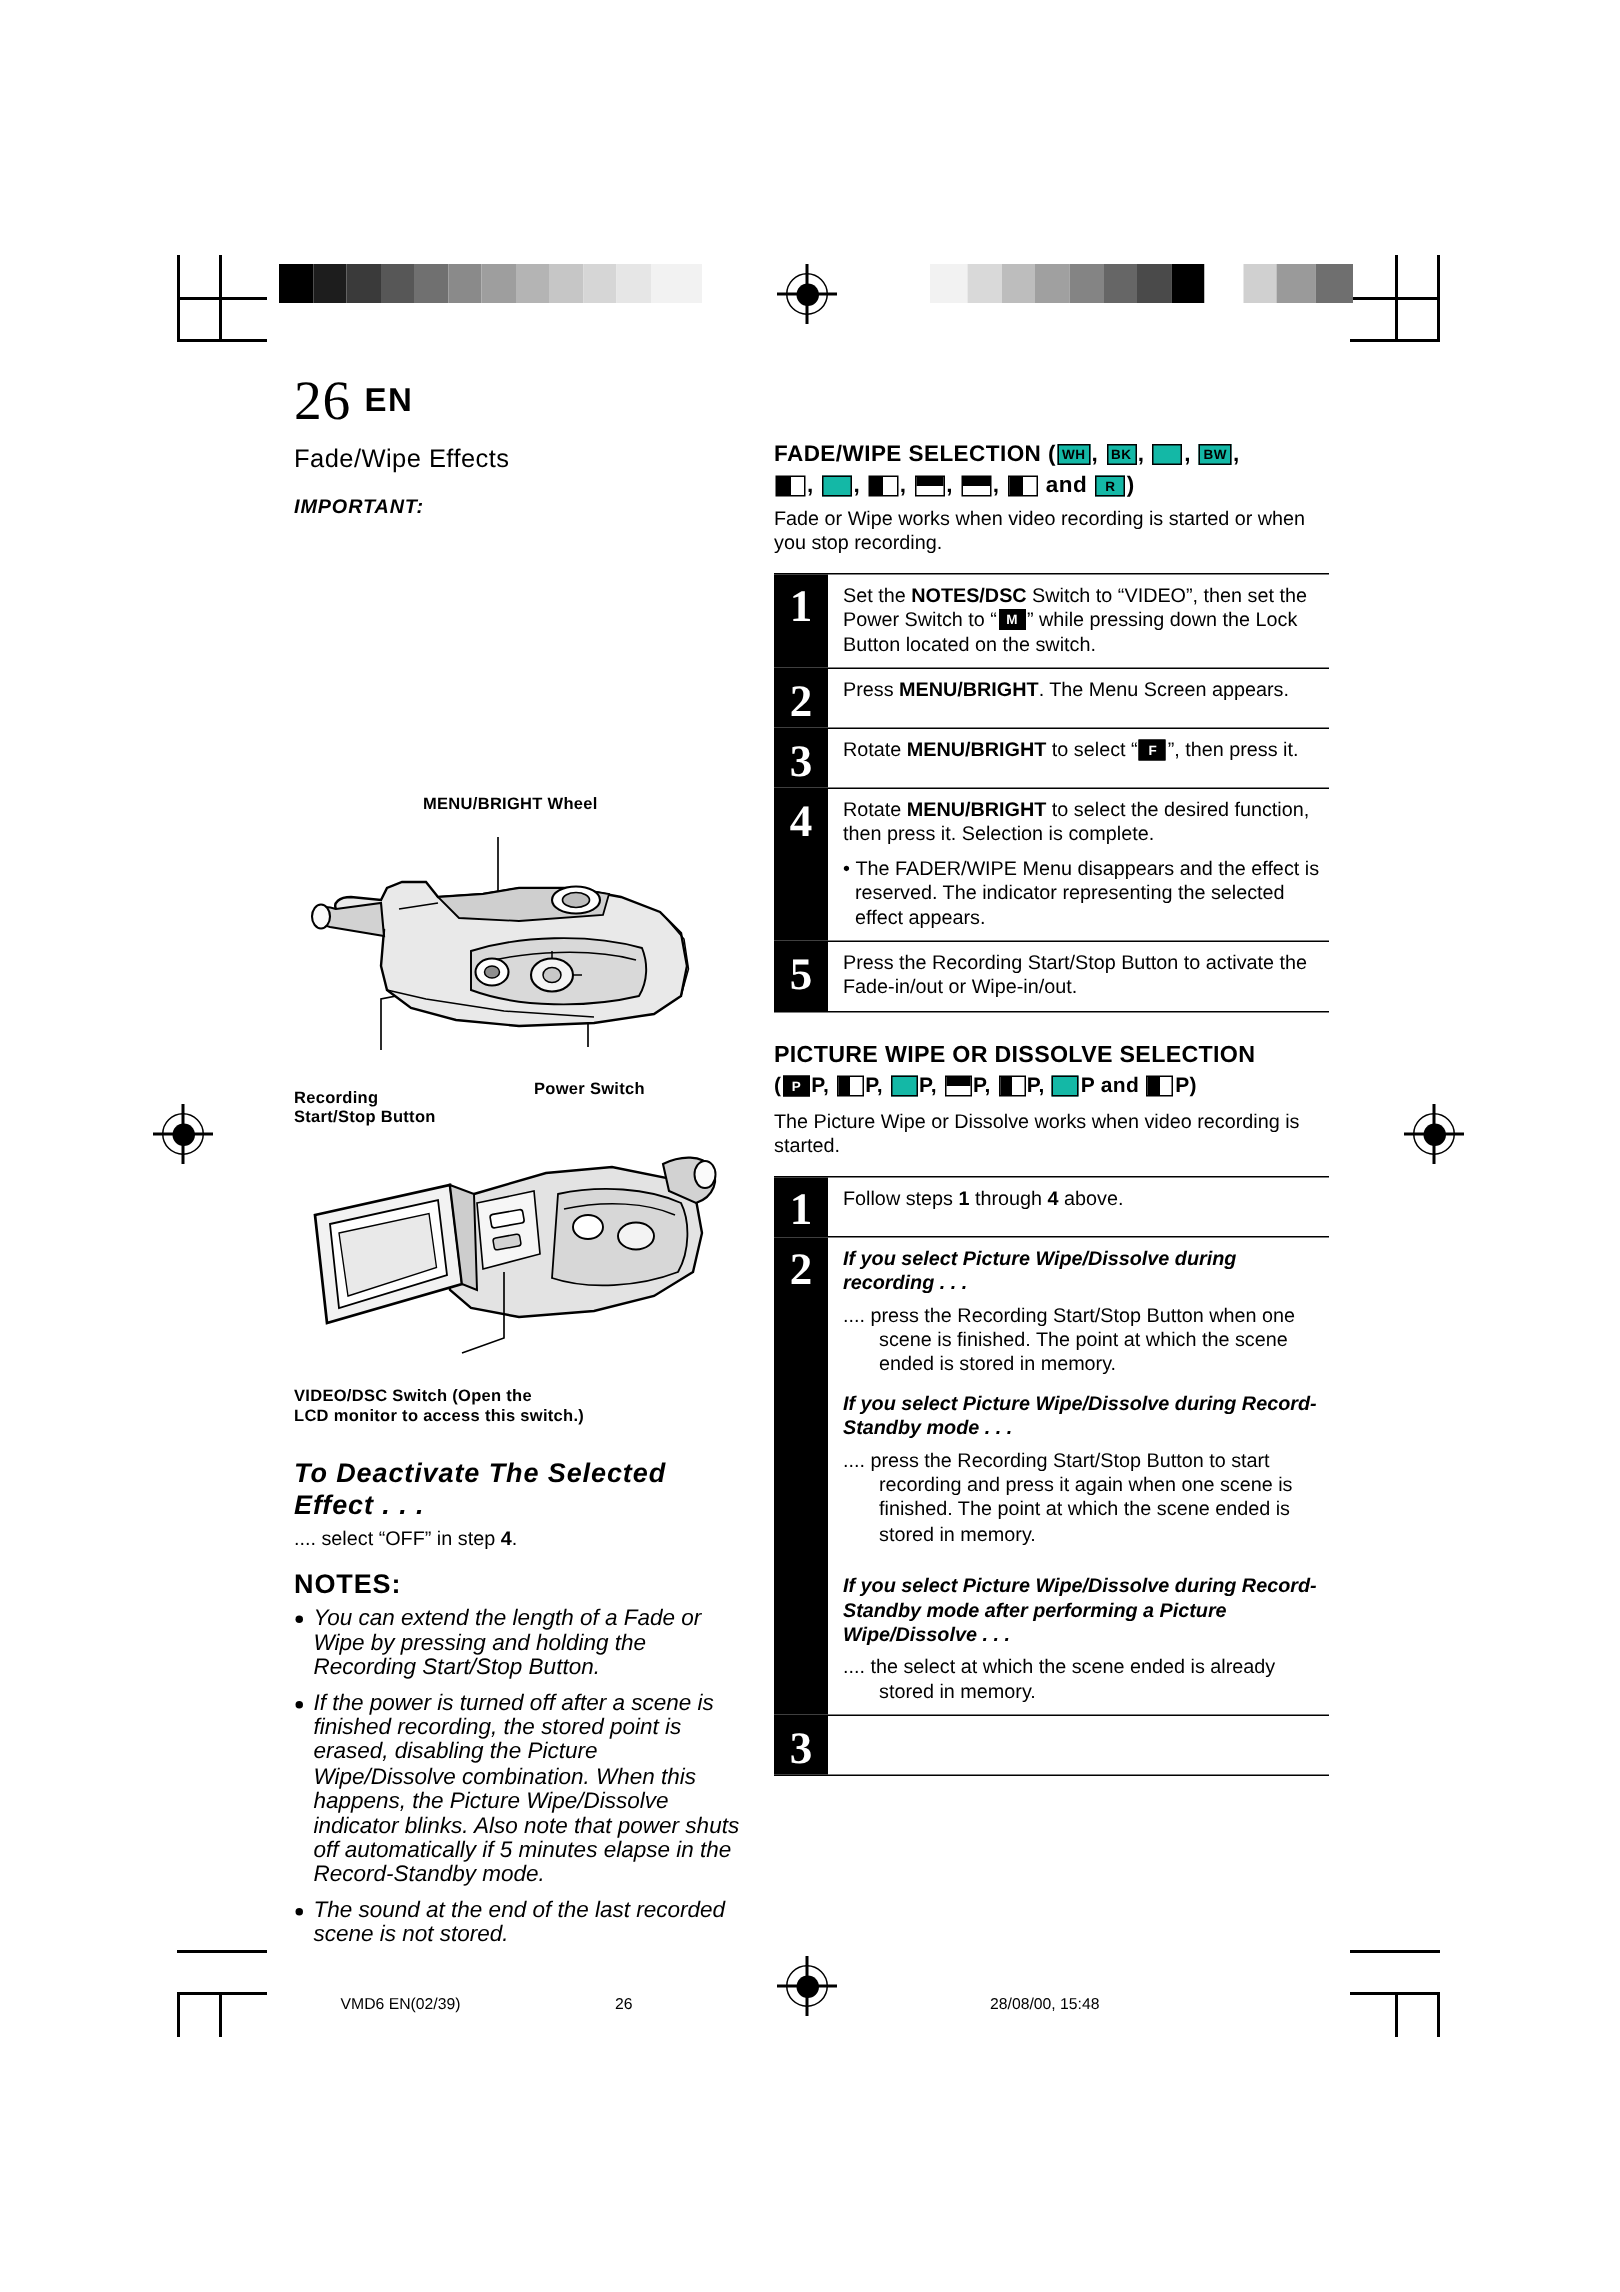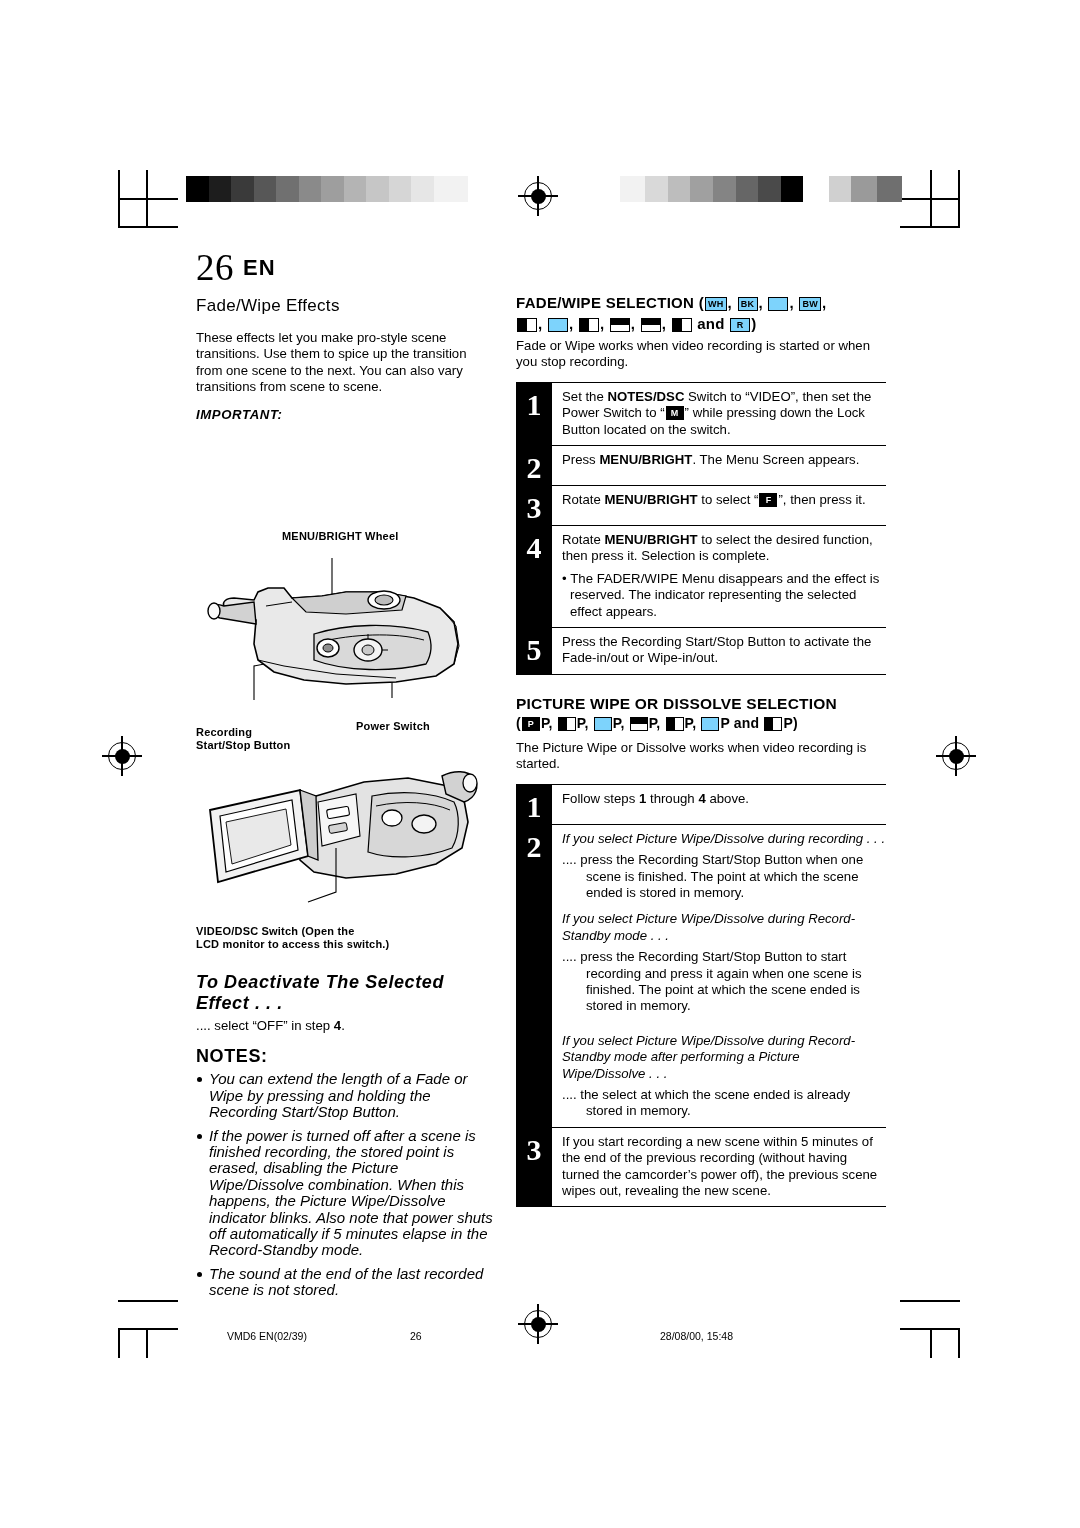--- a/index.html
+++ b/index.html
@@ -145,21 +145,21 @@
     font-size: 14px;
     font-weight: bold;
     margin: 0 0 9px 0;
     letter-spacing: 0.2px;
   }
 
   
   .chip {
     display: inline-block;
     border: 1.3px solid #000;
-    background: #7dd3fc;
+    background: #14b8a6;
     font-size: 9px;
     font-weight: bold;
     line-height: 12px;
     padding: 0 2px;
     min-width: 14px;
     text-align: center;
     vertical-align: 1px;
     margin: 0 1px;
     font-family: "Liberation Sans", sans-serif;
   }
@@ -205,21 +205,21 @@
     box-sizing: border-box;
   }
   .step .txt .bullet {
     display: block;
     margin-top: 6px;
     padding-left: 8px;
     text-indent: -8px;
   }
 
   .bold { font-weight: bold; }
-  .italbold { font-weight: normal; font-style: italic; }
+  .italbold { font-weight: bold; font-style: italic; }
 
   .indent {
     display: block;
     padding-left: 24px;
     text-indent: -24px;
   }
 
   
   ul.notes {
     list-style: none;
@@ -326,21 +326,20 @@
     <span style="width:9%;background:#9a9a9a;"></span>
     <span style="width:9%;background:#6f6f6f;"></span>
   </div>
 
   <div class="pagenum">
     <span>26</span><span class="en">EN</span>
   </div>
 
   <div class="col-left">
     <h2 class="sect">Fade/Wipe Effects</h2>
-    <p class="body">These effects let you make pro-style scene transitions. Use them to spice up the transition from one scene to the next. You can also vary transitions from scene to scene.</p>
     <div class="lbl-bold ital" style="font-style:italic;">IMPORTANT:</div>
   </div>
 
   <div class="caption" style="left:282px;top:530px;">
     <span>MENU/BRIGHT Wheel</span>
   </div>
 
   <svg class="illus" style="left:196px;top:548px;" width="300" height="170" viewBox="0 0 300 170">
     <g fill="none" stroke="#000" stroke-width="1.3">
 
@@ -482,21 +481,20 @@
           <span class="italbold">If you select Picture Wipe/Dissolve during recording . . .</span>
           <span class="indent" style="margin-top:5px;">.... press the Recording Start/Stop Button when one scene is finished. The point at which the scene ended is stored in memory.</span>
           <span class="italbold" style="display:block;margin-top:10px;">If you select Picture Wipe/Dissolve during Record-Standby mode . . .</span>
           <span class="indent" style="margin-top:5px;">.... press the Recording Start/Stop Button to start recording and press it again when one scene is finished. The point at which the scene ended is stored in memory.</span>
           <span class="italbold" style="display:block;margin-top:18px;">If you select Picture Wipe/Dissolve during Record-Standby mode after performing a Picture Wipe/Dissolve . . .</span>
           <span class="indent" style="margin-top:5px;">.... the select at which the scene ended is already stored in memory.</span>
         </div>
       </div>
       <div class="step">
         <div class="num">3</div>
-        <div class="txt">If you start recording a new scene within 5 minutes of the end of the previous recording (without having turned the camcorder’s power off), the previous scene wipes out, revealing the new scene.</div>
       </div>
     </div>
 
   </div>
 
   <div class="footer">
     <span class="ft" style="left:196px;margin-left:31px;">VMD6 EN(02/39)</span>
     <span class="ft" style="left:410px;">26</span>
     <span class="ft" style="left:660px;">28/08/00, 15:48</span>
   </div>

